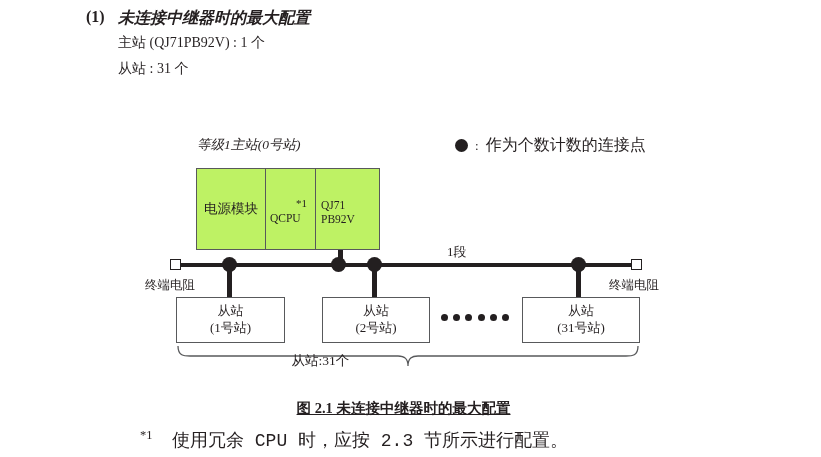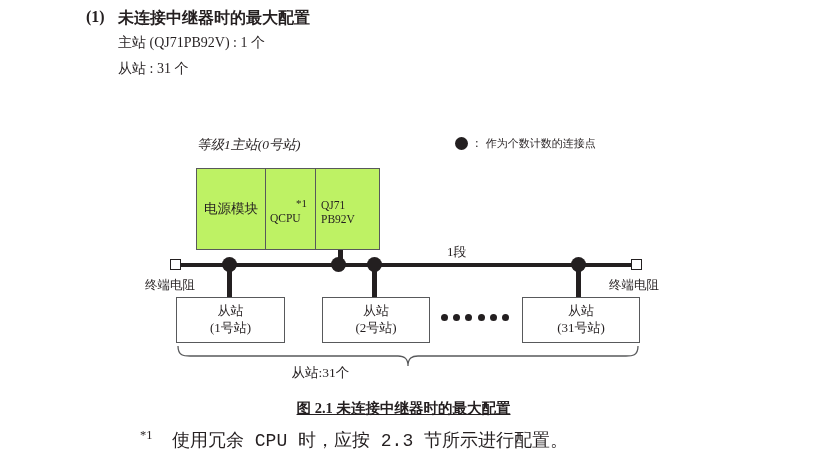--- a/index.html
+++ b/index.html
@@ -6,29 +6,29 @@
   body{
     width:821px;height:457px;position:relative;overflow:hidden;
     background:#ffffff;
     font-family:"Liberation Serif","DejaVu Serif",serif;
     color:#241f20;
   }
   .abs{position:absolute;}
 
   
   #heading-num{left:86px;top:8px;font-size:16px;font-weight:bold;letter-spacing:0;}
-  #heading-title{left:118px;top:8px;font-size:16px;font-weight:bold;}
+  #heading-title{left:118px;top:8px;font-size:16px;font-weight:bold;font-style:italic;}
   #spec-master{left:118px;top:34px;font-size:14px;white-space:pre;}
   #spec-slave{left:118px;top:60px;font-size:14px;white-space:pre;}
 
   
   #legend{left:455px;top:135px;display:flex;align-items:center;gap:7px;}
   #legend .dot{width:13px;height:13px;border-radius:50%;background:#231f20;display:block;}
   #legend .sep{font-size:13px;}
-  #legend .ltext{font-size:11px;}
+  #legend .ltext{font-size:16px;}
 
   
   #master-label{left:197px;top:136px;font-size:13.5px;white-space:nowrap;font-style:italic;}
   #rack{left:196px;top:168px;width:184px;height:82px;border:1.3px solid #58595b;
         box-sizing:border-box;display:flex;background:#bef264;}
   #rack .cell{position:relative;box-sizing:border-box;display:flex;
               align-items:center;justify-content:center;}
   #cell-power{width:69px;border-right:1.3px solid #58595b;font-size:13.5px;}
   #cell-cpu{width:50px;border-right:1.3px solid #58595b;}
   #cell-cpu .cpuname{position:absolute;left:4px;top:43px;font-size:11.5px;}
@@ -53,21 +53,21 @@
          justify-content:center;line-height:1.3;font-size:13px;}
   #slave-1{left:176px;width:109px;}
   #slave-2{left:322px;width:108px;}
   #slave-3{left:522px;width:118px;}
   #ellipsis{left:441px;top:314px;width:68px;display:flex;
             justify-content:space-between;align-items:center;}
   #ellipsis span{width:7px;height:7px;border-radius:50%;background:#231f20;display:block;}
 
   
   #brace{left:176px;top:345px;width:464px;height:22px;}
-  #brace-label{left:0;top:364px;width:821px;text-align:center;font-size:13.5px;}
+  #brace-label{left:0;top:352px;width:821px;text-align:center;font-size:13.5px;}
   #brace-label span{margin-left:-180px;}
 
   
   #caption{left:0;top:399px;width:821px;text-align:center;font-size:14.5px;font-weight:bold;}
   #caption span{margin-left:-14px;text-decoration:underline;}
   #fn-mark{left:140px;top:428px;font-size:12.5px;}
   #fn-text{left:172px;top:428px;font-size:18px;font-family:Liberation Mono, monospace;}
 </style>
 </head>
 <body>

